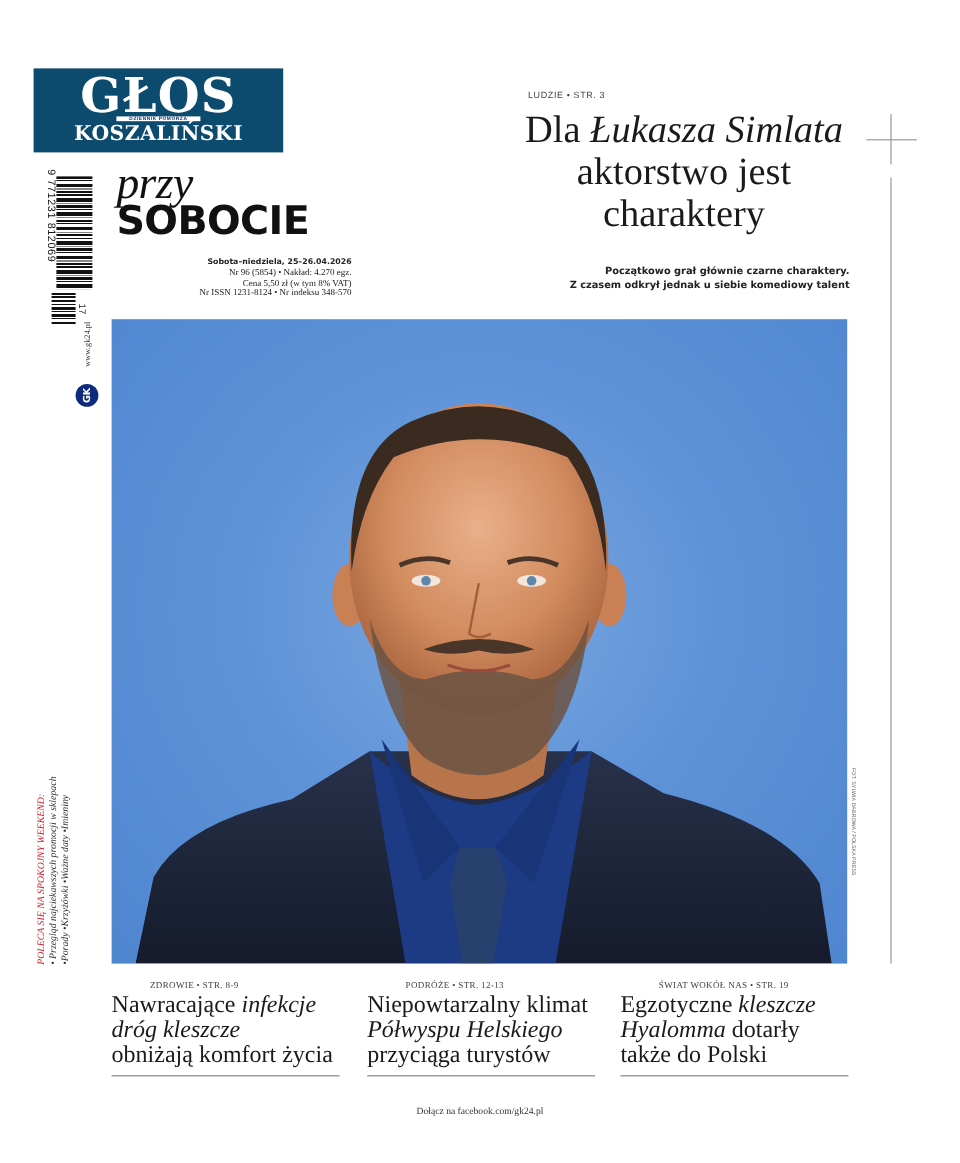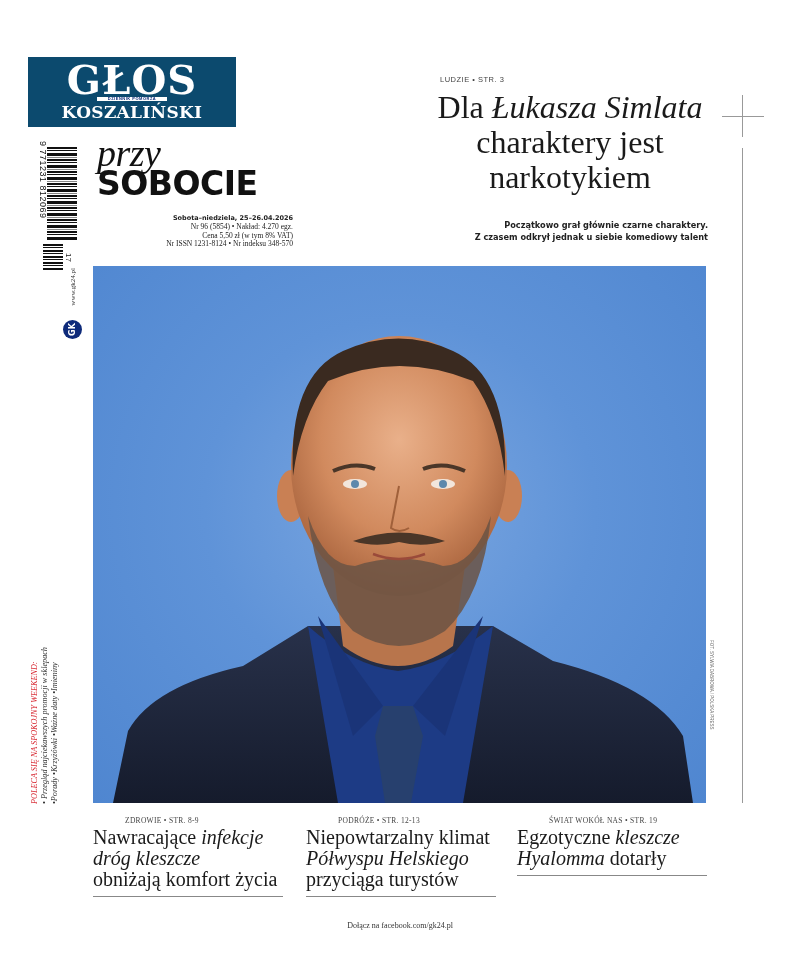--- a/index.html
+++ b/index.html
@@ -170,22 +170,22 @@
 </div>
 
 <div class="abs www">www.gk24.pl</div>
 <div class="abs gk-badge">
     <span>GK</span>
   </div>
 
 <div class="abs kicker-top">LUDZIE • STR. 3</div>
 <div class="abs headline">
   <div><span>Dla </span><em>Łukasza Simlata</em></div>
-  <div>charaktery jest</div>
-  <div>narkotykiem</div>
+  <div>aktorstwo jest</div>
+  <div>charaktery</div>
 </div>
 <div class="abs subhead">
   <div>Początkowo grał głównie czarne charaktery.</div>
   <div>Z czasem odkrył jednak u siebie komediowy talent</div>
 </div>
 
 <div class="abs crop-h"></div>
 <div class="abs crop-v1"></div>
 <div class="abs crop-v2"></div>
 
@@ -266,17 +266,18 @@
     <div>przyciąga turystów</div>
   </div>
   <div class="rule"></div>
 </div>
 
 <div class="abs teaser" style="left:517px;">
   <div class="kicker">ŚWIAT WOKÓŁ NAS • STR. 19</div>
   <div class="text">
     <div><span>Egzotyczne </span><em>kleszcze</em></div>
     <div><em>Hyalomma</em><span> dotarły</span></div>
+    <div>także do Polski</div>
   </div>
   <div class="rule"></div>
 </div>
 
 <div class="abs footer">Dołącz na facebook.com/gk24.pl</div>
 
 </body></html>

